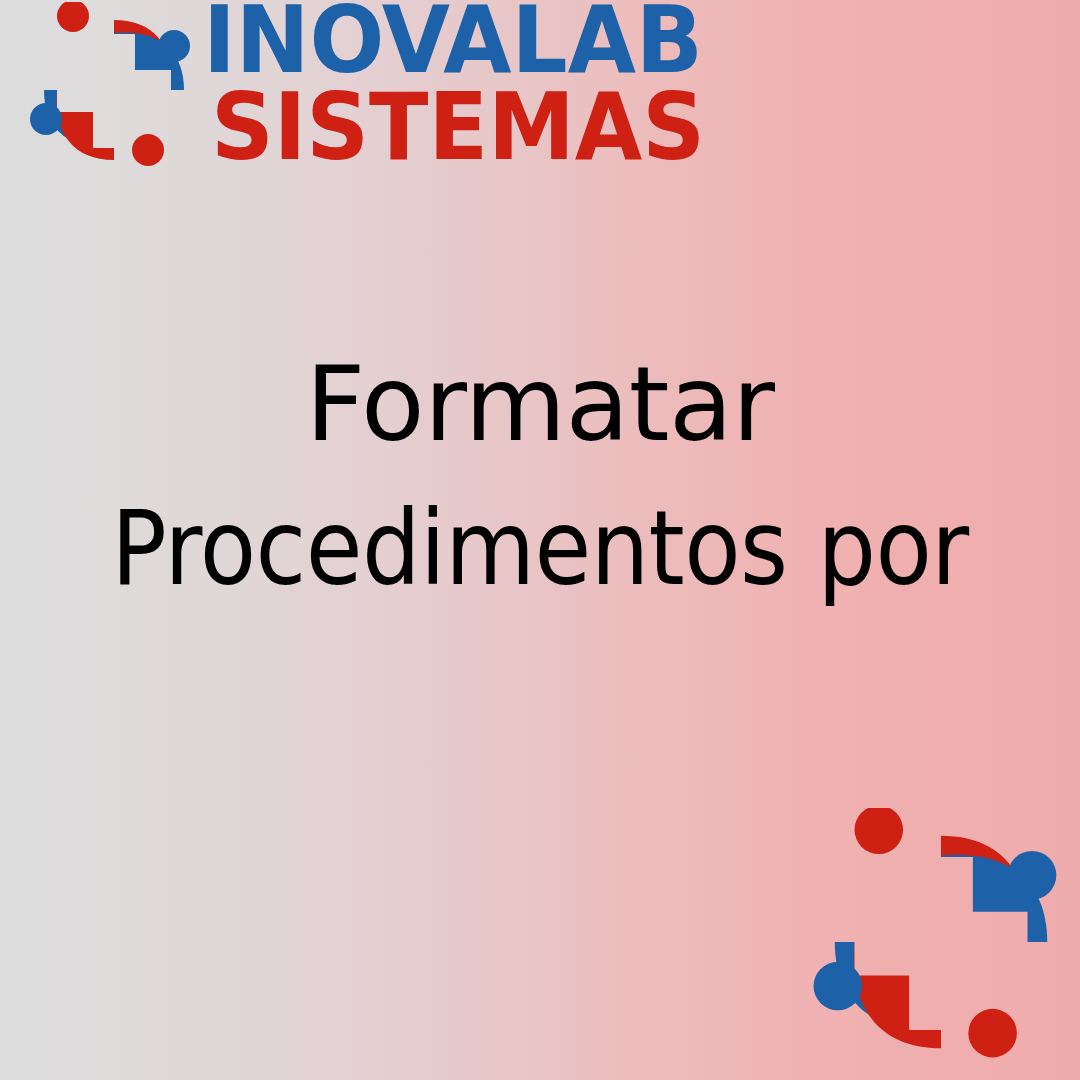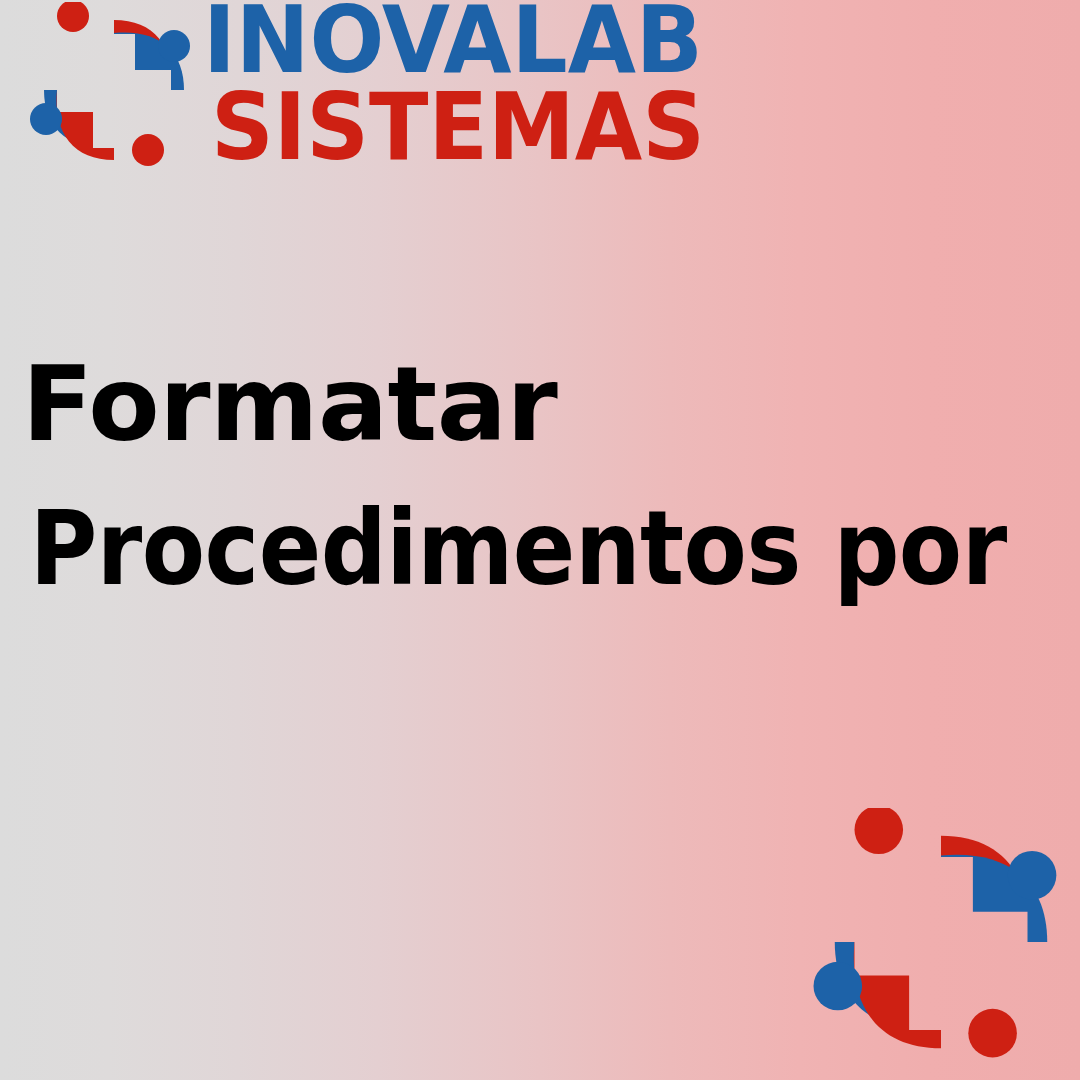--- a/index.html
+++ b/index.html
@@ -48,23 +48,23 @@
     width: 510px;
     height: 175px;
   }
 
   
   #headline {
     position: absolute;
     left: 22px;
     top: 332px;
     width: 1036px;
-    text-align: left;
+    text-align: center;
     color: #000000;
-    font-weight: 700;
+    font-weight: 400;
     font-size: 104px;
     line-height: 144px;
     letter-spacing: -0.5px;
     word-spacing: 1px;
   }
   #headline .hl-line {
     display: block;
     white-space: nowrap;
   }
   #headline .hl-line.wide {

